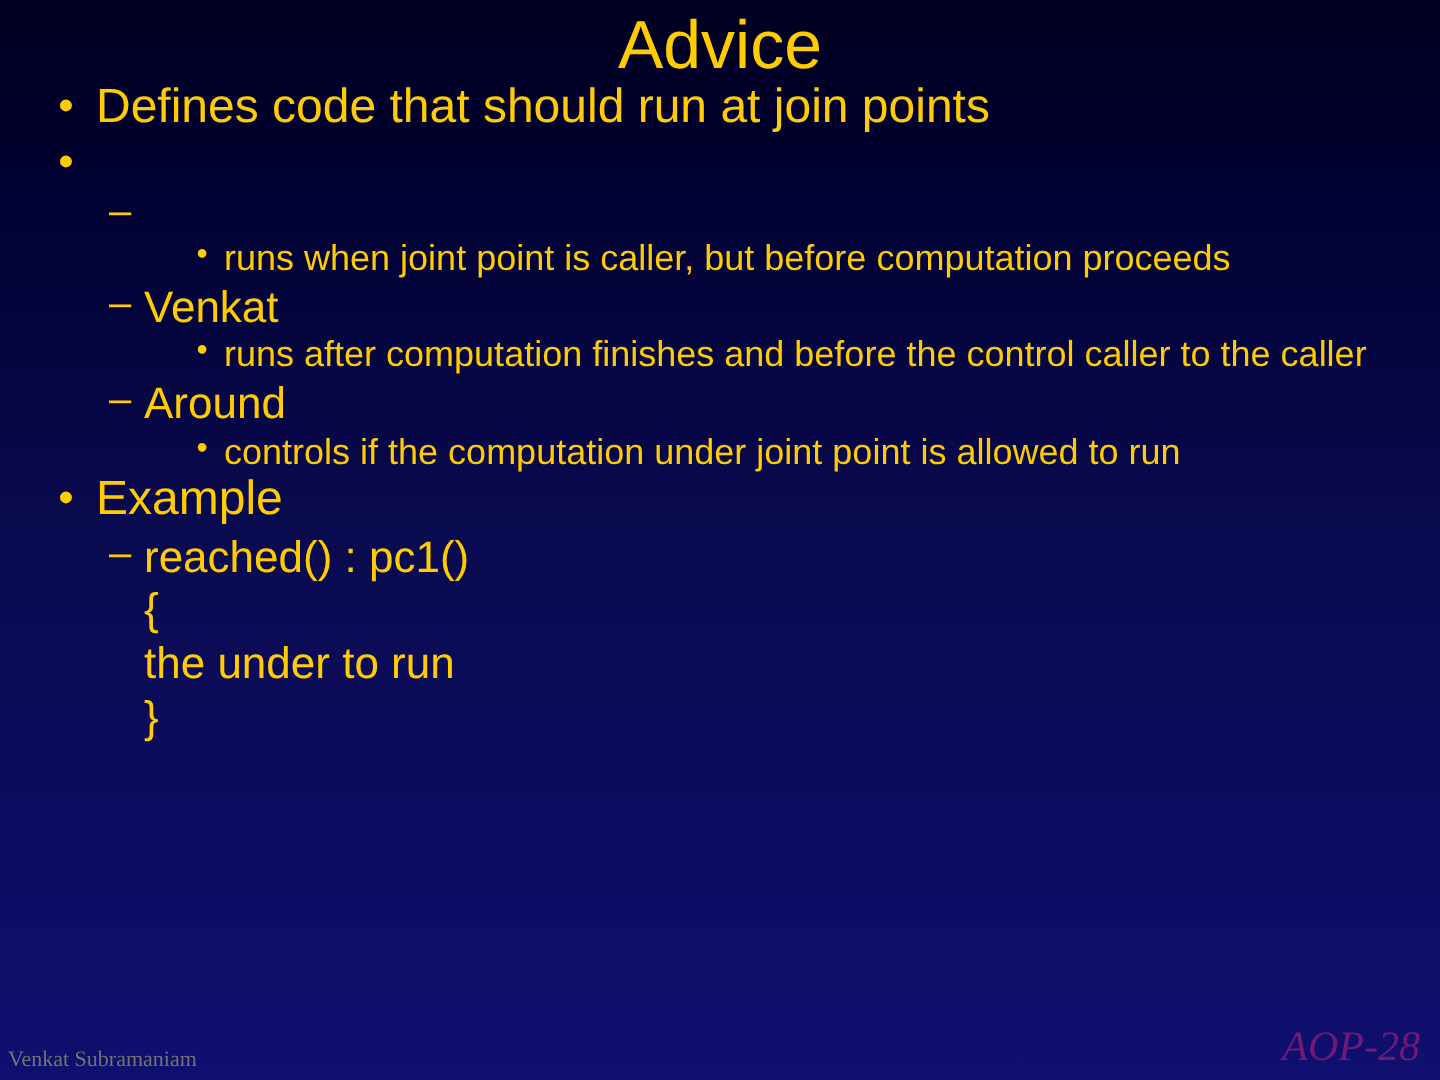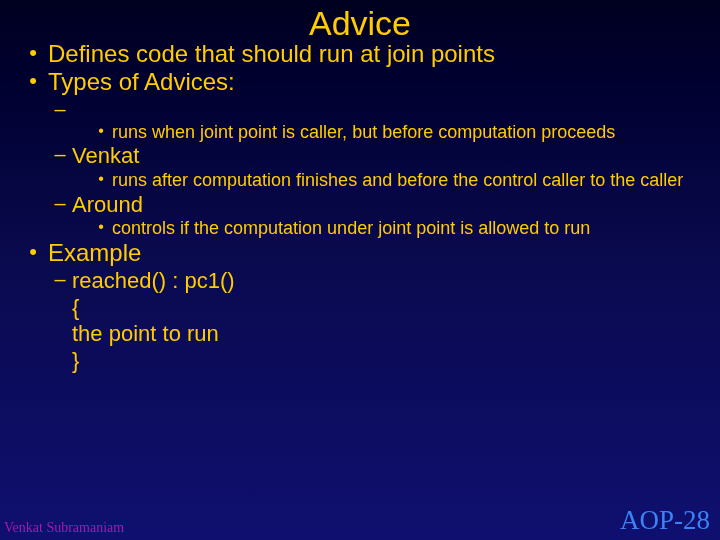--- a/index.html
+++ b/index.html
@@ -44,47 +44,47 @@
   .lvl2 .dot { width: 24px; font-size: 20px; }
   .lvl3 { font-size: 18px; margin-left: 90px; line-height: 1.15; }
   .lvl3 .dot { width: 22px; font-size: 16px; }
   .lvl3 .txt { padding-right: 30px; }
   .code-line { font-size: 22px; margin-left: 72px; line-height: 1.22; }
   .footer-left {
     position: absolute;
     left: 4px;
     bottom: 4px;
     font-family: "Times New Roman", Times, serif;
-    font-size: 14px;
-    color: #a21caf;
+    font-size: 11px;
+    color: #737373;
   }
   .footer-right {
     position: absolute;
     right: 10px;
     bottom: 4px;
     font-family: "Times New Roman", Times, serif;
-    font-size: 27px;
-    color: #3b82f6;
+    font-size: 21px;
+    color: #701a75;
+    font-style: italic;
   }
 </style>
 </head>
 <body>
 
 <div class="title">Advice</div>
 
 <div class="content">
 
   <div class="bullet lvl1">
     <span class="dot">•</span>
     <span class="txt">Defines code that should run at join points</span>
   </div>
 
   <div class="bullet lvl1">
     <span class="dot">•</span>
-    <span class="txt">Types of Advices:</span>
   </div>
 
   <div class="bullet lvl2">
     <span class="dot">–</span>
   </div>
   <div class="bullet lvl3">
     <span class="dot">•</span>
     <span class="txt">runs when joint point is caller, but before computation proceeds</span>
   </div>
 
@@ -109,19 +109,19 @@
   <div class="bullet lvl1">
     <span class="dot">•</span>
     <span class="txt">Example</span>
   </div>
 
   <div class="bullet lvl2">
     <span class="dot">–</span>
     <span class="txt">reached() : pc1()</span>
   </div>
   <div class="code-line">{</div>
-  <div class="code-line">the point to run</div>
+  <div class="code-line">the under to run</div>
   <div class="code-line">}</div>
 
 </div>
 
 <div class="footer-left">Venkat Subramaniam</div>
 <div class="footer-right">AOP-28</div>
 
 </body></html>

